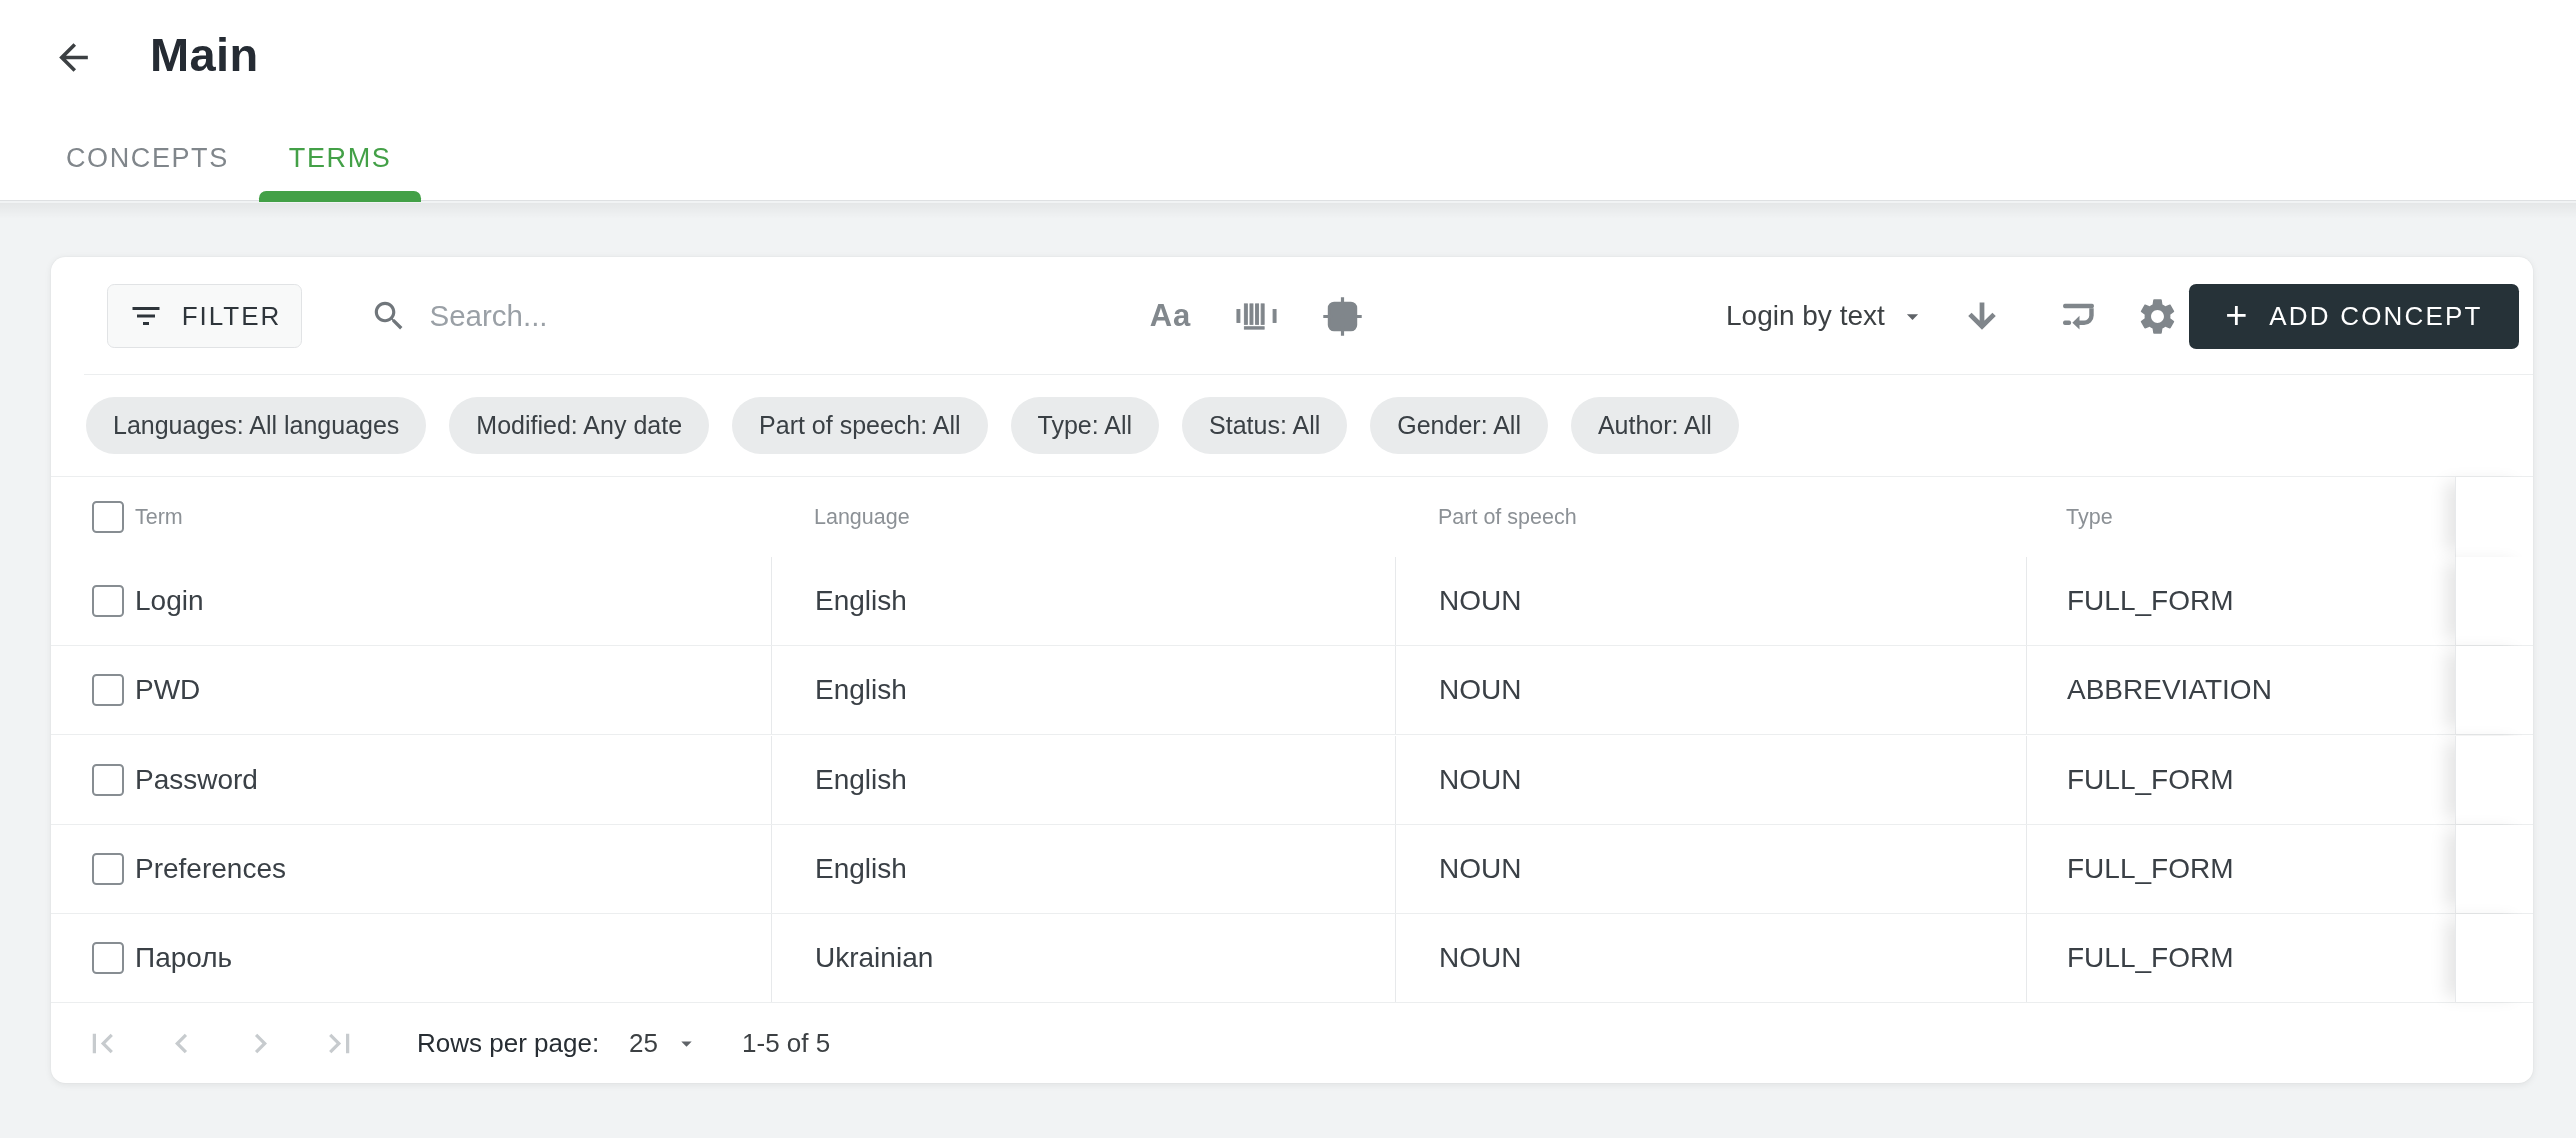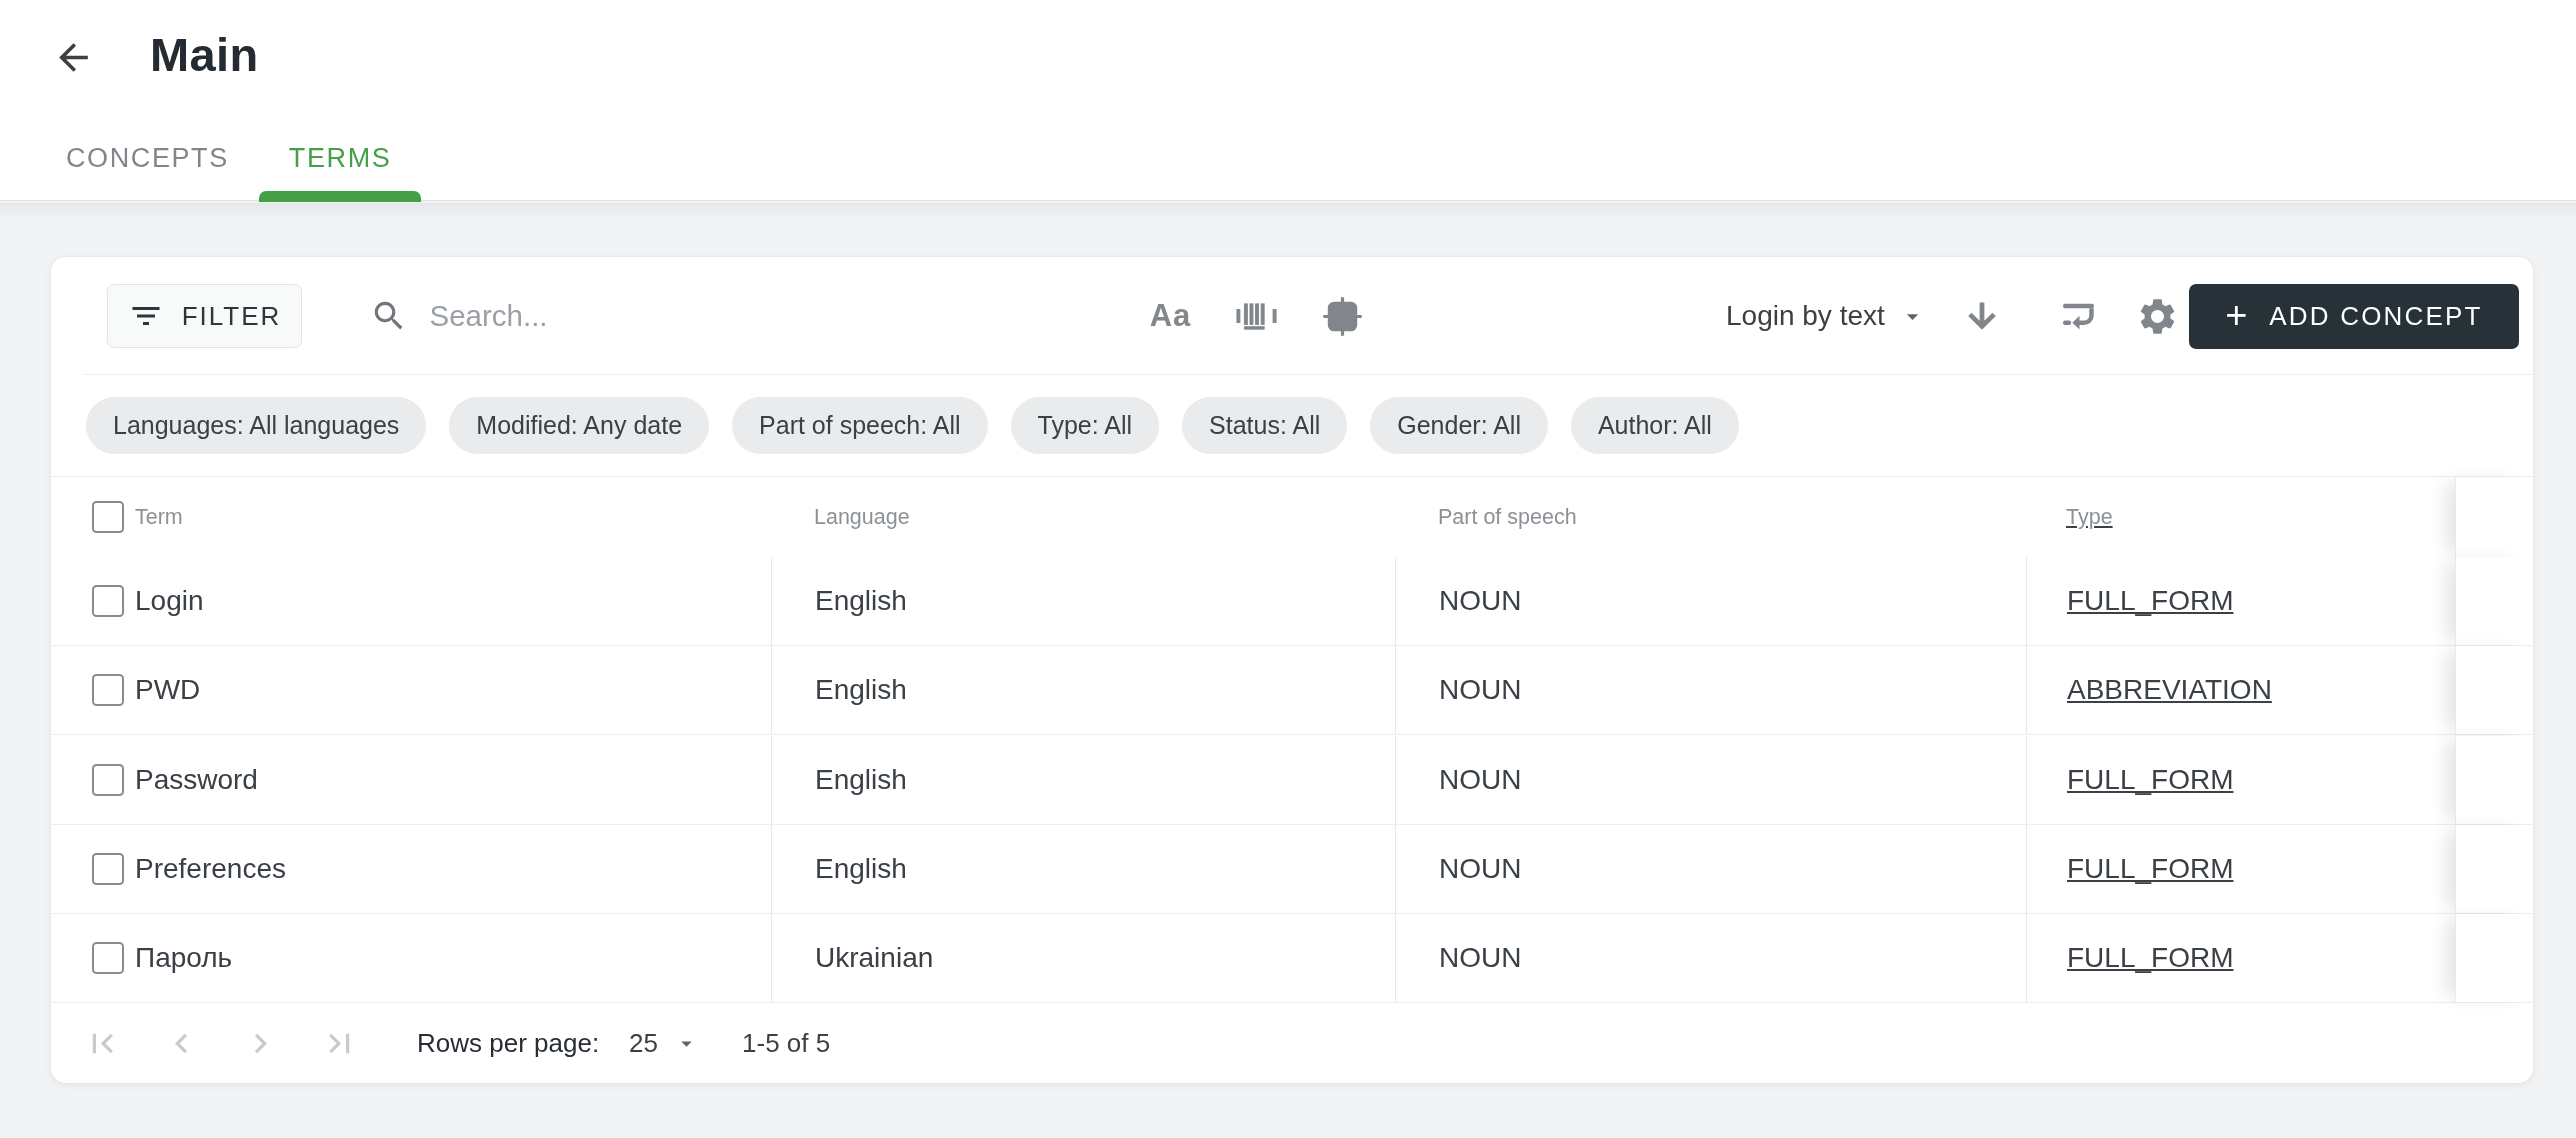--- a/index.html
+++ b/index.html
@@ -102,21 +102,21 @@
     display:flex; align-items:center; padding:0 27px;
     font-size:25px; color:#3a4045; white-space:nowrap; cursor:pointer;
   }
   
   .tgrid { display:grid; grid-template-columns:720px 624px 631px 429px 78px; align-items:center; }
   .thead { position:absolute; top:220px; left:0; right:0; height:80px; }
   .th { font-size:21.5px; color:#8c9196; }
   .cell-term   { padding-left:84px; position:relative; height:100%; display:flex; align-items:center; }
   .cell-lang   { padding-left:43px; height:100%; display:flex; align-items:center; }
   .cell-pos    { padding-left:43px; height:100%; display:flex; align-items:center; }
-  .cell-type   { padding-left:40px; height:100%; display:flex; align-items:center;text-decoration:underline; }
+  .cell-type   { padding-left:40px; height:100%; display:flex; align-items:center; }
   .cell-pin    { height:100%; border-left:1.8px solid #e7e9eb; box-shadow:-14.3px 0 16px -5.4px rgba(0,0,0,.10); background:#fff; }
   .trow {
     position:absolute; left:0; right:0; height:89px;
     border-bottom:1.8px solid #eceeef;
   }
   .trow .cell-lang, .trow .cell-pos, .trow .cell-type { border-left:1.8px solid #e7e9eb; }
   .trow .td { font-size:28px; color:#3a4046; }
   .checkbox {
     position:absolute; left:41px; top:50%; transform:translateY(-50%);
     width:32px; height:32px; border:2.7px solid #878d92; border-radius:4.5px;

